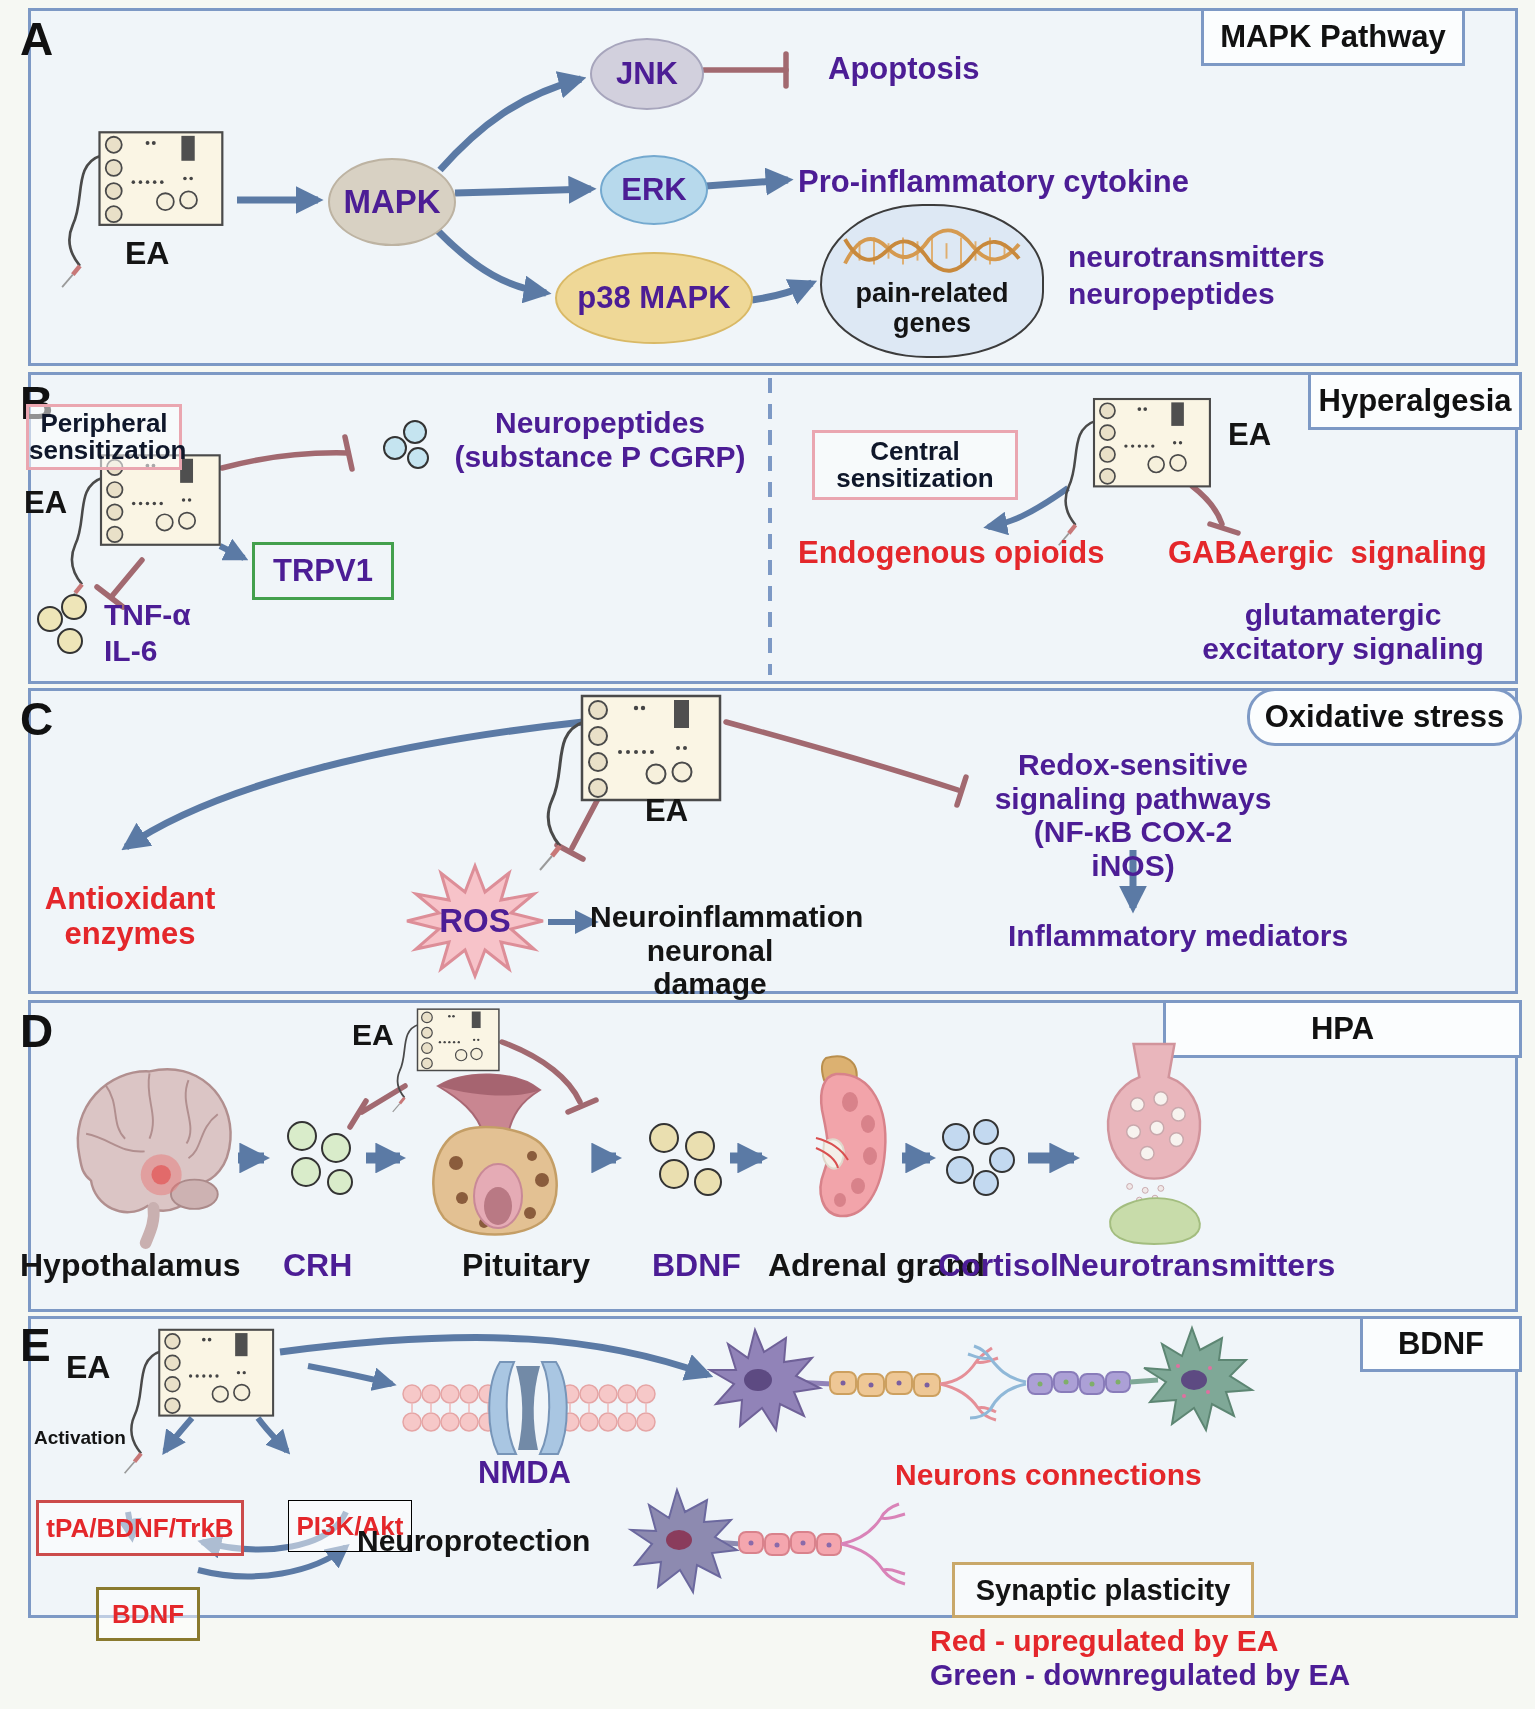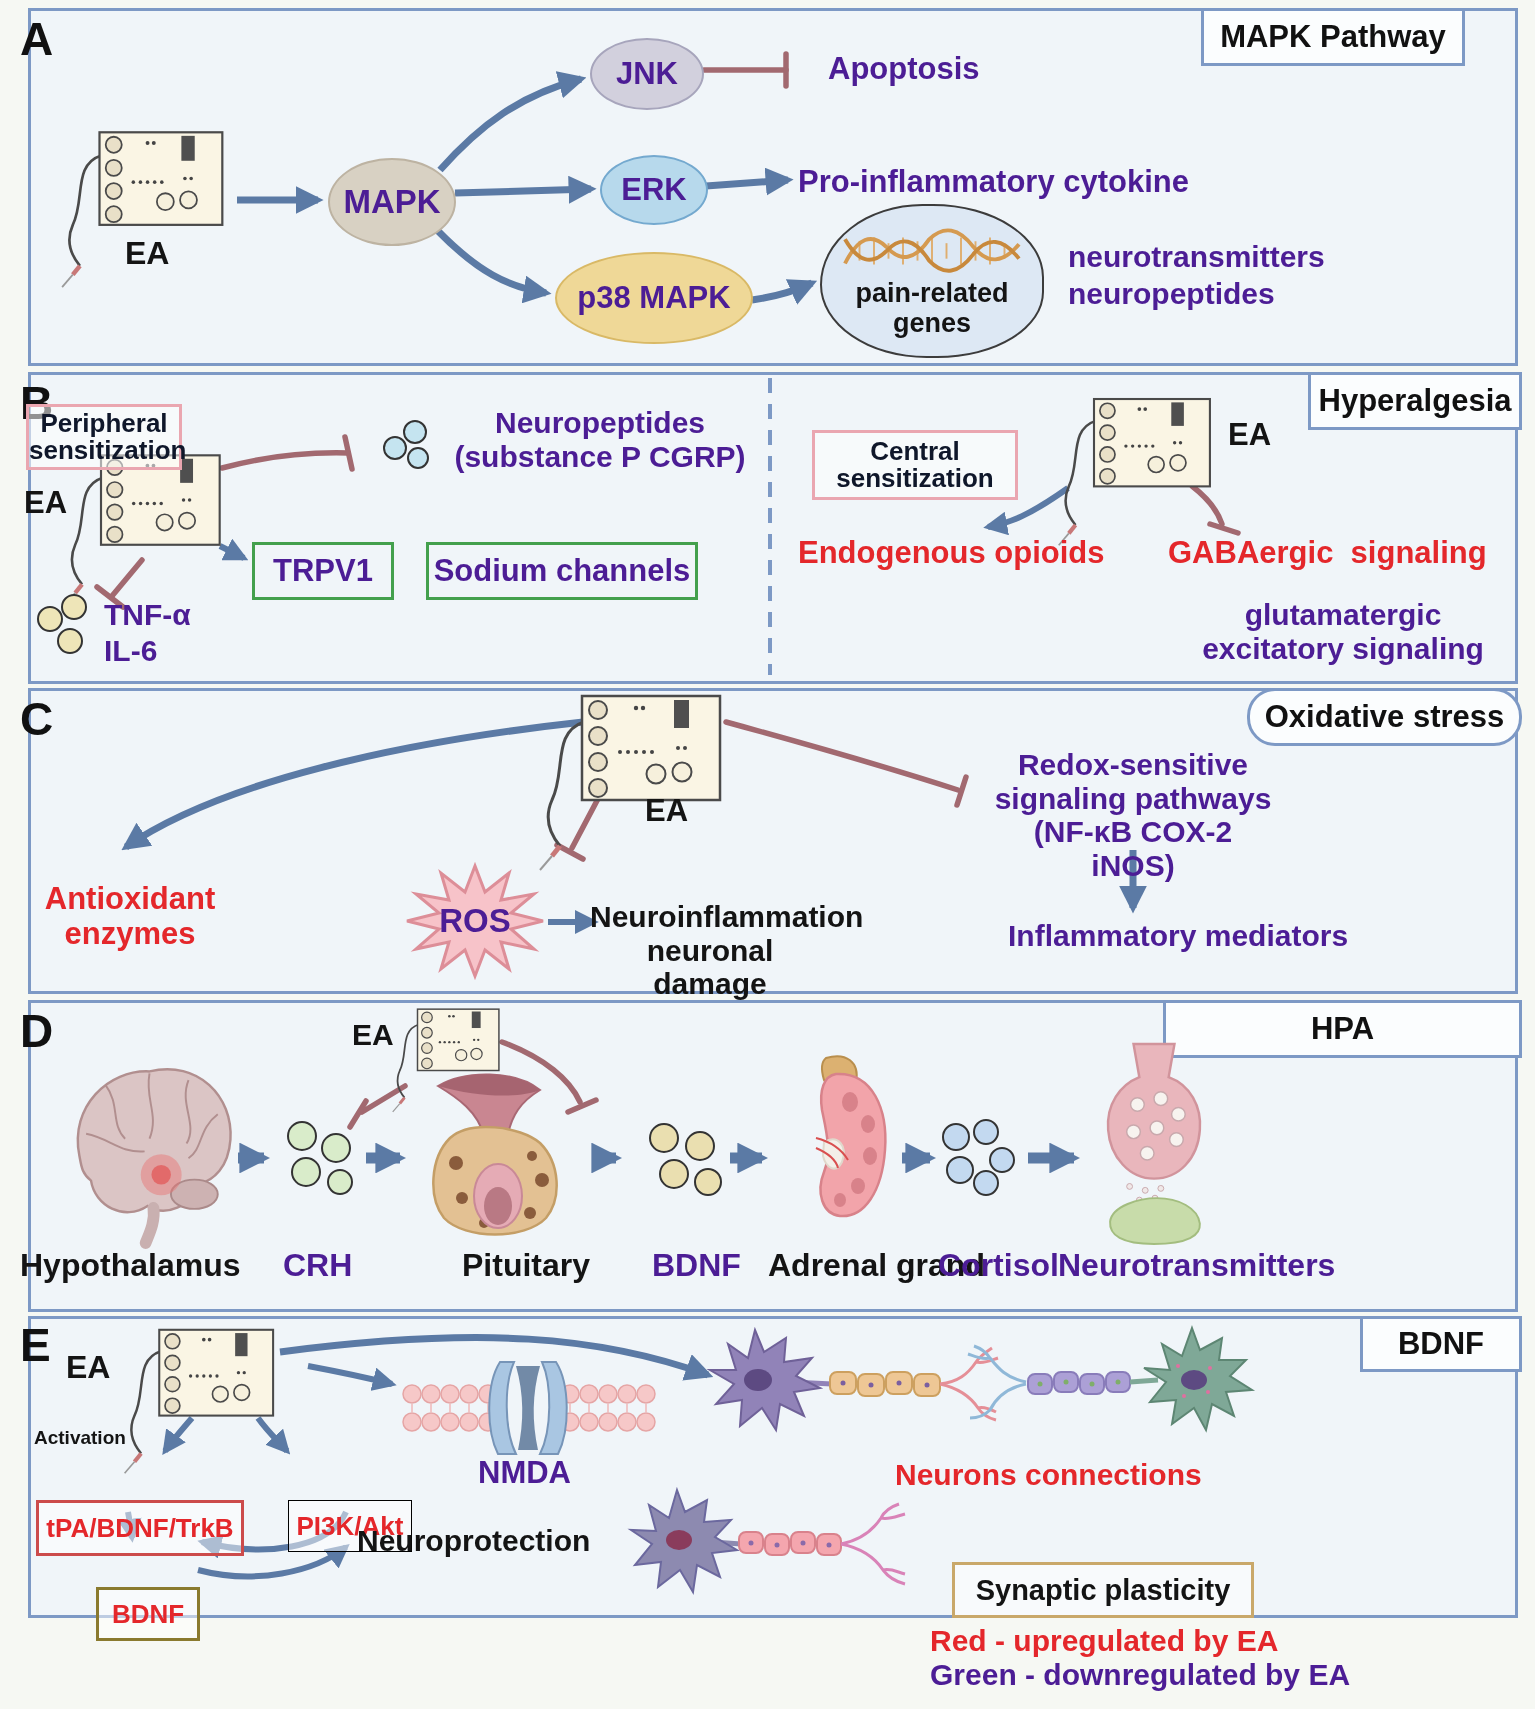--- a/index.html
+++ b/index.html
@@ -247,23 +247,20 @@
     <circle cx="33" cy="14" r="11" fill="#c5e4f0" stroke="#333" stroke-width="2"></circle>
     <circle cx="36" cy="40" r="10" fill="#c5e4f0" stroke="#333" stroke-width="2"></circle>
   </svg>
   <div class="tc green" style="left:430px;top:406px;width:340px;font-size:30px;">
     <span>Neuropeptides</span>
     <span>(substance P CGRP)</span>
   </div>
   <div class="greenbox" style="left:252px;top:542px;width:136px;height:52px;font-size:31px;">
     <span class="green">TRPV1</span>
     </div>
-  <div class="greenbox" style="left:426px;top:542px;width:266px;height:52px;font-size:31px;">
-    <span class="green">Sodium channels</span>
-    </div>
   <svg style="left:36px;top:594px;" width="62" height="62" viewBox="0 0 62 62">
     <circle cx="14" cy="25" r="12" fill="#eee5b8" stroke="#333" stroke-width="2"></circle>
     <circle cx="38" cy="13" r="12" fill="#eee5b8" stroke="#333" stroke-width="2"></circle>
     <circle cx="34" cy="47" r="12" fill="#eee5b8" stroke="#333" stroke-width="2"></circle>
   </svg>
   <div class="t green" style="left:104px;top:598px;font-size:30px;">TNF-α</div>
   <div class="t green" style="left:104px;top:634px;font-size:30px;">IL-6</div>
 
   <div class="pinkbox" style="left:812px;top:430px;width:200px;height:64px;font-size:26px;">
     <span>Central</span>

